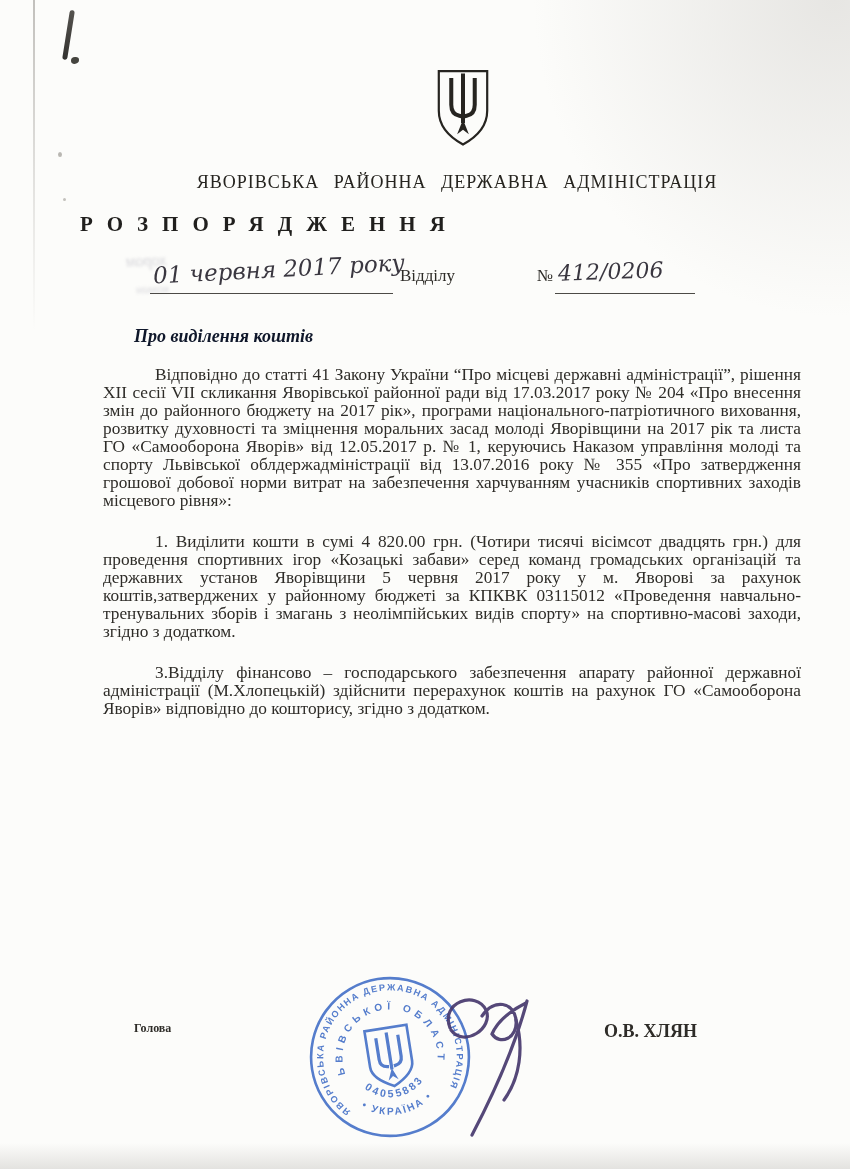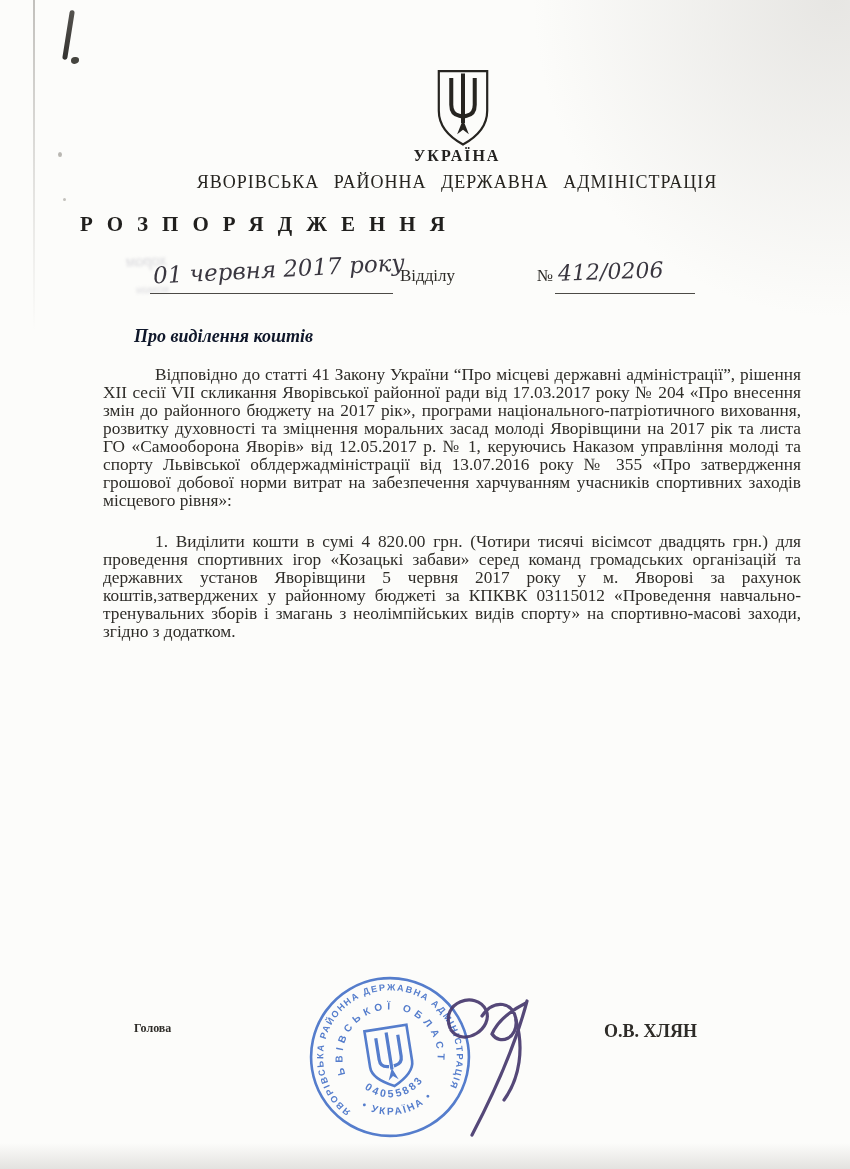--- a/index.html
+++ b/index.html
@@ -83,36 +83,36 @@
   <svg class="emblem" width="66" height="81" viewBox="0 0 90 110">
     <path d="M12 4 H78 V58 Q78 86 45 104 Q12 86 12 58 Z" fill="none" stroke="#262420" stroke-width="3"></path>
     <g fill="none" stroke="#262420" stroke-width="5.5" stroke-linecap="square">
       <path d="M45 10 V72"></path>
       <path d="M29 16 V50 Q29 63 40 65"></path>
       <path d="M61 16 V50 Q61 63 50 65"></path>
     </g>
     <path d="M45 70 L37 90 L45 84 L53 90 Z" fill="#262420"></path>
   </svg>
 
-  <div class="country-label">УКРАЇНА</div>
   <div class="org-line">ЯВОРІВСЬКА РАЙОННА ДЕРЖАВНА АДМІНІСТРАЦІЯ</div>
   <div class="doc-type">РОЗПОРЯДЖЕННЯ</div>
 
   <div class="date-line"></div>
   <div class="date-value hw">01 червня 2017 року</div>
   <div class="place-label">Відділу</div>
   <div class="num-sign">№</div>
   <div class="num-line"></div>
   <div class="num-value hw">412/0206</div>
 
   <div class="subject">Про виділення коштів</div>
 
   <div class="body-text">
     <p>Відповідно до статті 41 Закону України “Про місцеві державні адміністрації”, рішення ХІІ сесії VII скликання Яворівської районної ради від 17.03.2017 року № 204 «Про внесення змін до районного бюджету на 2017 рік», програми національного-патріотичного виховання, розвитку духовності та зміцнення моральних засад молоді Яворівщини на 2017 рік та листа ГО «Самооборона Яворів» від 12.05.2017 р. № 1, керуючись Наказом управління молоді та спорту Львівської облдержадміністрації від 13.07.2016 року № 355 «Про затвердження грошової добової норми витрат на забезпечення харчуванням учасників спортивних заходів місцевого рівня»:</p>
     <p>1. Виділити кошти в сумі 4 820.00 грн. (Чотири тисячі вісімсот двадцять грн.) для проведення спортивних ігор «Козацькі забави» серед команд громадських організацій та державних установ Яворівщини 5 червня 2017 року у м. Яворові за рахунок коштів,затверджених у районному бюджеті за КПКВК 03115012 «Проведення навчально-тренувальних зборів і змагань з неолімпійських видів спорту» на спортивно-масові заходи, згідно з додатком.</p>
+    <p>3.Відділу фінансово – господарського забезпечення апарату районної державної адміністрації (М.Хлопецькій) здійснити перерахунок коштів на рахунок ГО «Самооборона Яворів» відповідно до кошторису, згідно з додатком.</p>
   </div>
 
   <div class="signer-title">Голова</div>
   <div class="signer-name">О.В. ХЛЯН</div>
 
   <svg class="stamp" width="172" height="172" viewBox="0 0 170 170" fill="#3e6cc6">
     <defs>
       <path id="stampOuter" d="M 38.3,131.7 A 66,66 0 1 1 131.7,131.7" fill="none"></path>
       <path id="stampRegion" d="M 39.6,97.2 A 47,47 0 1 1 130.4,97.2" fill="none"></path>
       <path id="stampCode" d="M 50.4,105 A 40,40 0 0 0 119.6,105" fill="none"></path>

